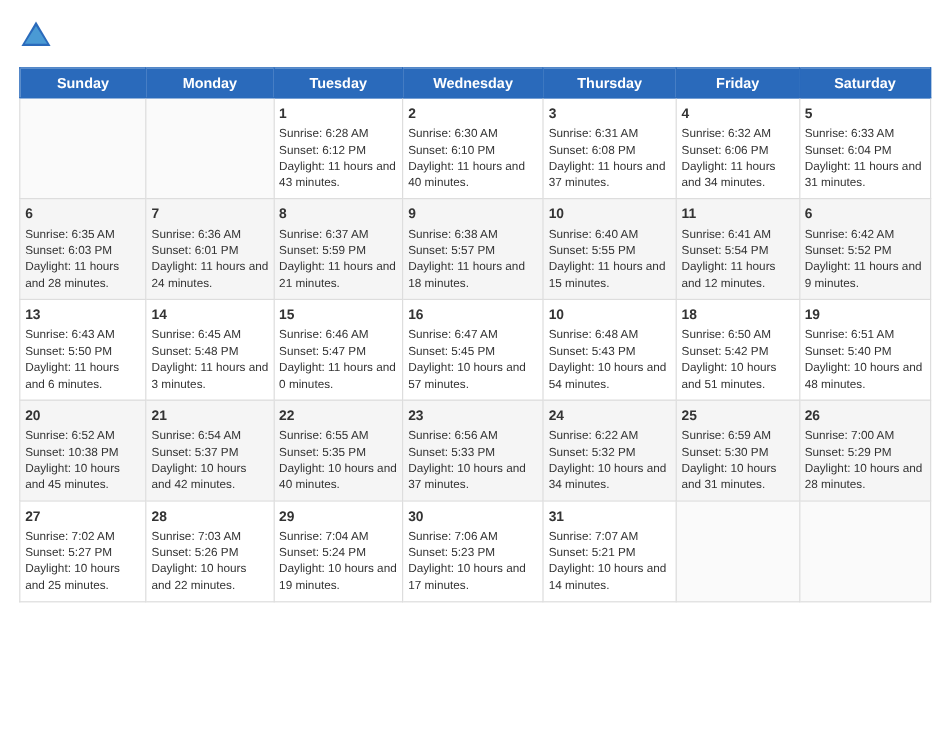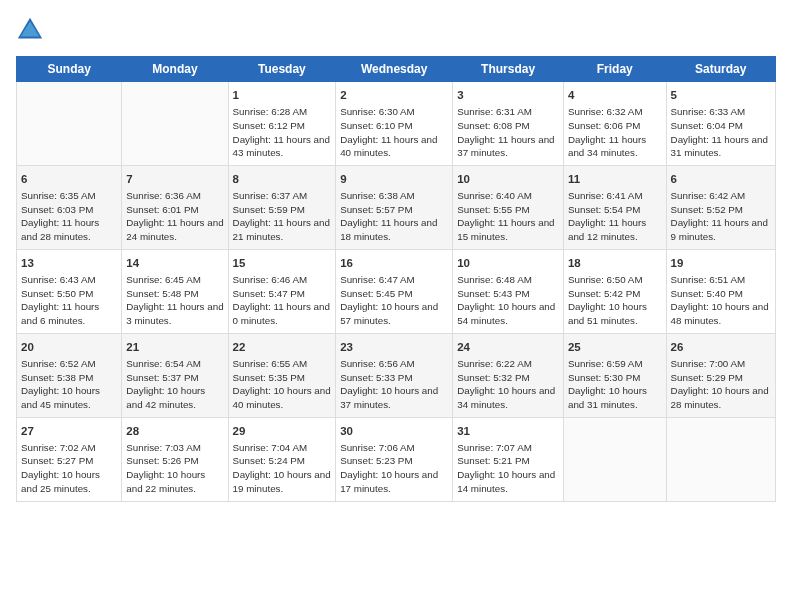--- a/index.html
+++ b/index.html
@@ -239,21 +239,21 @@
           <div class="day-num">19</div>
           <div class="day-info">Sunrise: 6:51 AM</div>
           <div class="day-info">Sunset: 5:40 PM</div>
           <div class="day-info">Daylight: 10 hours and 48 minutes.</div>
         </td>
       </tr>
       <tr>
         <td>
           <div class="day-num">20</div>
           <div class="day-info">Sunrise: 6:52 AM</div>
-          <div class="day-info">Sunset: 5:38 PM</div>
+          <div class="day-info">Sunset: 10:38 PM</div>
           <div class="day-info">Daylight: 10 hours and 45 minutes.</div>
         </td>
         <td>
           <div class="day-num">21</div>
           <div class="day-info">Sunrise: 6:54 AM</div>
           <div class="day-info">Sunset: 5:37 PM</div>
           <div class="day-info">Daylight: 10 hours and 42 minutes.</div>
         </td>
         <td>
           <div class="day-num">22</div>

